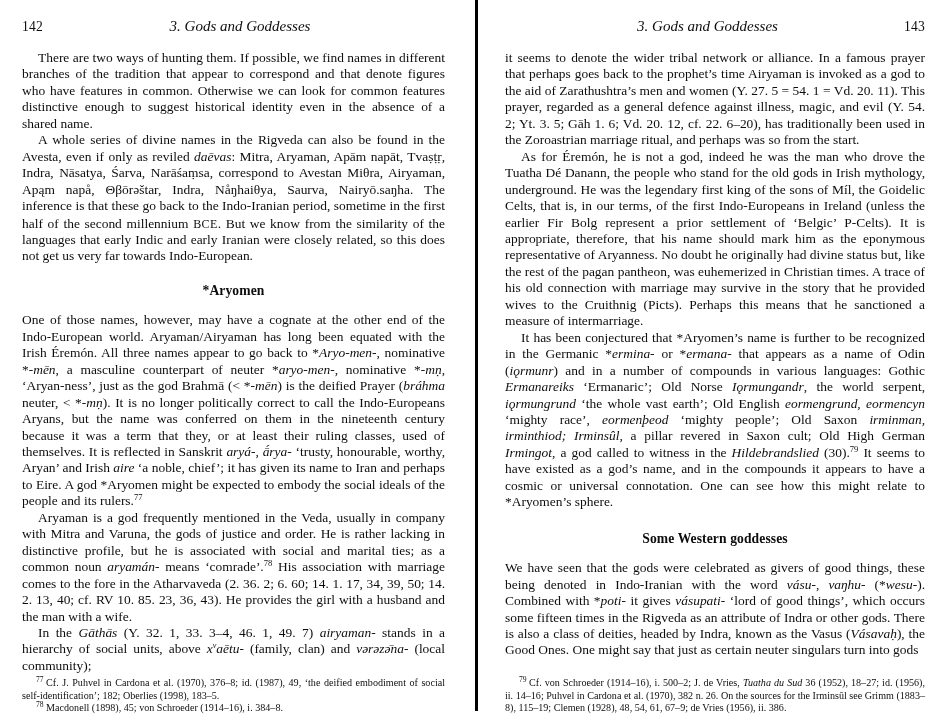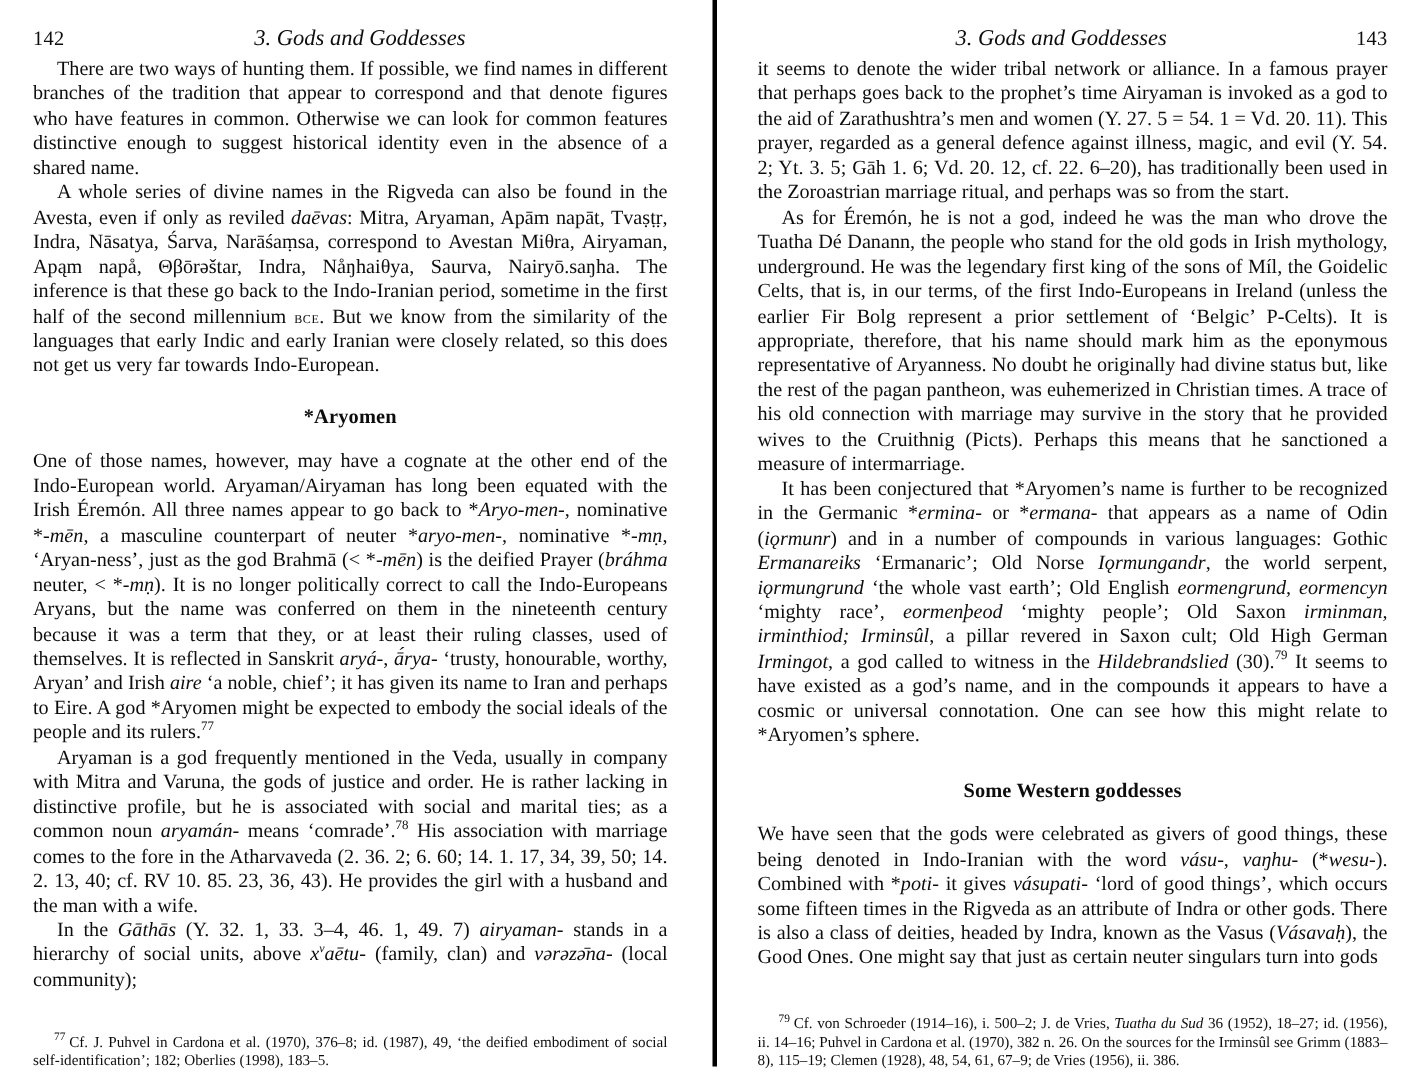--- a/index.html
+++ b/index.html
@@ -39,20 +39,21 @@
   }
   .page-right {
     width: 472px;
     padding: 18px 23px 0 29px;
   }
   .running-head {
     display: flex;
     align-items: baseline;
     font-size: 13.2px;
     height: 20px;
+    margin-bottom: 12px;
   }
   .folio {
     font-style: normal;
     font-size: 13.6px;
     letter-spacing: 0.2px;
   }
   .rh-title {
     flex: 1;
     text-align: center;
     font-style: italic;
@@ -87,21 +88,21 @@
     margin: 20px 0 13.5px 0;
   }
   i, .it { font-style: italic; }
   sup.fn {
     font-size: 8.6px;
     vertical-align: super;
     line-height: 0;
   }
   .sc {
     font-variant: small-caps;
-    font-size: 12px;
+    font-size: 17px;
     letter-spacing: 0.4px;
   }
   .footnotes {
     position: absolute;
     left: 0;
     right: 0;
     bottom: 5px;
     font-size: 10.1px;
     line-height: 12.6px;
     text-align: justify;
@@ -139,20 +140,23 @@
 
       <p class="para noindent">One of those names, however, may have a cognate at the other end of the Indo-European world. Aryaman/Airyaman has long been equated with the Irish Éremón. All three names appear to go back to *<i>Aryo-men-</i>, nominative *<i>-mēn</i>, a masculine counterpart of neuter *<i>aryo-men-</i>, nominative *<i>-mṇ</i>, ‘Aryan-ness’, just as the god Brahmā (&lt; *<i>-mēn</i>) is the deified Prayer (<i>bráhma</i> neuter, &lt; *<i>-mṇ</i>). It is no longer politically correct to call the Indo-Europeans Aryans, but the name was conferred on them in the nineteenth century because it was a term that they, or at least their ruling classes, used of themselves. It is reflected in Sanskrit <i>aryá-</i>, <i>ā́rya-</i> ‘trusty, honourable, worthy, Aryan’ and Irish <i>aire</i> ‘a noble, chief’; it has given its name to Iran and perhaps to Eire. A god *Aryomen might be expected to embody the social ideals of the people and its rulers.<sup class="fn">77</sup></p>
       <p class="para">Aryaman is a god frequently mentioned in the Veda, usually in company with Mitra and Varuna, the gods of justice and order. He is rather lacking in distinctive profile, but he is associated with social and marital ties; as a common noun <i>aryamán-</i> means ‘comrade’.<sup class="fn">78</sup> His association with marriage comes to the fore in the Atharvaveda (2. 36. 2; 6. 60; 14. 1. 17, 34, 39, 50; 14. 2. 13, 40; cf. RV 10. 85. 23, 36, 43). He provides the girl with a husband and the man with a wife.</p>
       <p class="para">In the <i>Gāthās</i> (Y. 32. 1, 33. 3–4, 46. 1, 49. 7) <i>airyaman-</i> stands in a hierarchy of social units, above <i>x<sup style="font-size:8px;vertical-align:super;line-height:0">v</sup>aētu-</i> (family, clan) and <i>vərəzə̄na-</i> (local community);</p>
     </div>
 
     <div class="footnotes">
       <p class="fnote">
         <sup>77</sup><span>Cf. J. Puhvel in Cardona et al. (1970), 376–8; id. (1987), 49, ‘the deified embodiment of social self-identification’; 182; Oberlies (1998), 183–5.</span>
       </p>
+      <p class="fnote">
+        <sup>78</sup><span>Macdonell (1898), 45; von Schroeder (1914–16), i. 384–8.</span>
+      </p>
     </div>
 
   </div>
 
   <div class="gutter"></div>
 
   <div class="page page-right">
 
     <div class="running-head">
       <span class="rh-title">3.  Gods and Goddesses</span>

